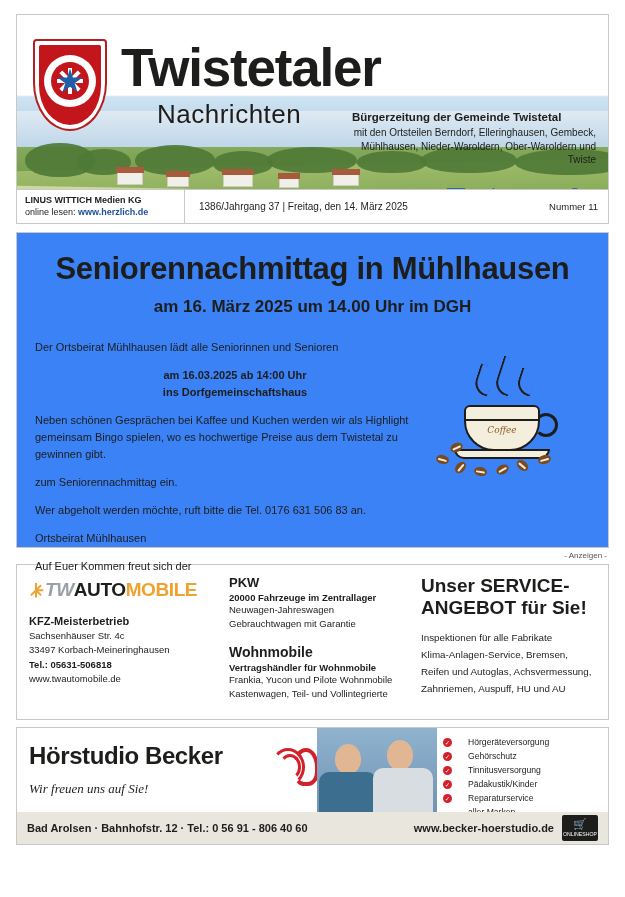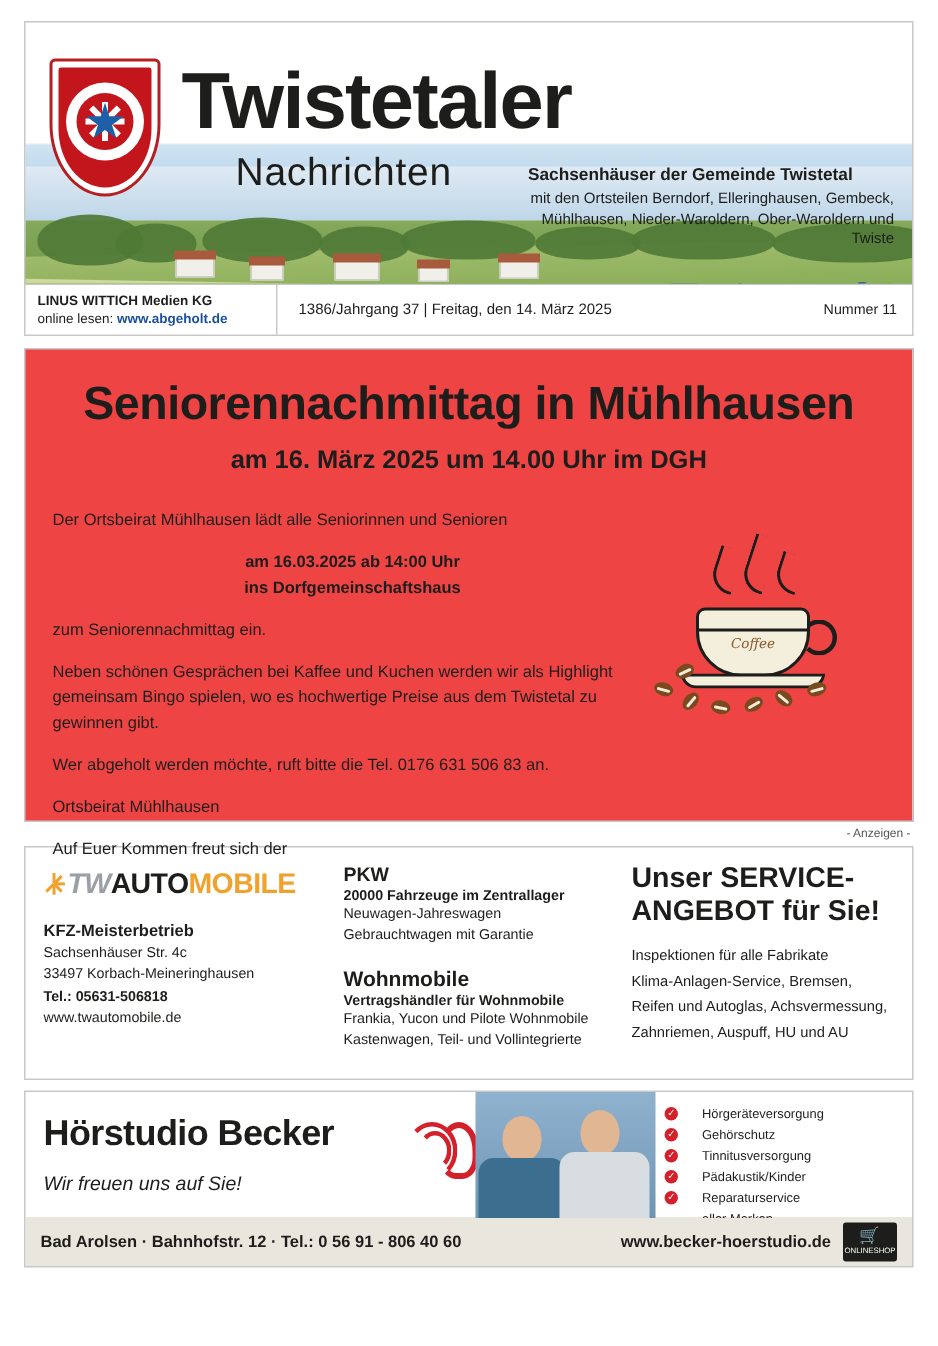--- a/index.html
+++ b/index.html
@@ -167,21 +167,21 @@
   }
   .ib-right {
     width: 92px; display: flex; align-items: center; justify-content: flex-end;
     padding-right: 10px; font-size: 9.5px; color: #1d1d1b;
   }
 
   
   .article {
     margin-top: 8px;
     border: 1px solid #c8c8c8;
-    background: #ef4444;
+    background: #3b82f6;
     padding: 14px 18px 16px 18px;
     position: relative;
     height: 316px;
   }
   .art-h1 {
     text-align: center;
     font-size: 31px;
     font-weight: bold;
     color: #1d1d1b;
     letter-spacing: -0.3px;
@@ -318,21 +318,21 @@
     overflow: hidden;
   }
   .ad2-left { position: absolute; left: 12px; top: 14px; width: 240px; }
   .hb-title {
     font-size: 24px; font-weight: bold; color: #1d1d1b; letter-spacing: -0.4px;
   }
   .hb-sub {
     font-size: 10px; font-weight: bold; color: #1d1d1b; letter-spacing: 1.6px; margin-top: 3px;
   }
   .hb-italic {
-    font-family: Liberation Sans, sans-serif; font-style: italic; font-size: 13px; color: #1d1d1b; margin-top: 11px;
+    font-family: Liberation Serif, serif; font-style: italic; font-size: 13px; color: #1d1d1b; margin-top: 11px;
   }
   .ear {
     position: absolute; left: 258px; top: 16px; width: 48px; height: 48px;
   }
   .ear-c { position: absolute; border: 3px solid #d4202a; border-radius: 50%; border-left-color: transparent; border-bottom-color: transparent; }
   .ear-shape {
     position: absolute; left: 18px; top: 4px; width: 26px; height: 38px;
     border: 4px solid #d4202a; border-radius: 60% 60% 50% 50% / 55% 60% 45% 45%;
     border-left-color: transparent;
   }
@@ -404,52 +404,52 @@
       <div class="crest-spoke" style="transform: rotate(45deg);"></div>
       <div class="crest-spoke" style="transform: rotate(90deg);"></div>
       <div class="crest-spoke" style="transform: rotate(135deg);"></div>
       <div class="crest-star"></div>
     </div>
 
     <div class="mh-title">Twistetaler</div>
     <div class="mh-sub">Nachrichten</div>
 
     <div class="mh-right">
-      <div class="r1">Sachsenhäuser der Gemeinde Twistetal</div>
+      <div class="r1">Bürgerzeitung der Gemeinde Twistetal</div>
       <div class="r2">mit den Ortsteilen Berndorf, Elleringhausen, Gembeck, Mühlhausen, Nieder-Waroldern, Ober-Waroldern und Twiste</div>
     </div>
 
     <div class="logo-swoosh"></div>
     <div class="logo-twistetal">
       <div class="lt-main">Twistetal</div>
       <div class="lt-sub">ländlich · herzlich · lebenswert</div>
     </div>
   </div>
 
   <div class="infobar">
     <div class="ib-left">
       <div class="bold">LINUS WITTICH Medien KG</div>
       <div>
         <span>online lesen:</span>
-        <span class="blue">www.abgeholt.de</span>
+        <span class="blue">www.herzlich.de</span>
       </div>
     </div>
     <div class="ib-mid">1386/Jahrgang 37 | Freitag, den 14. März 2025</div>
     <div class="ib-right">Nummer 11</div>
   </div>
 
   <div class="article">
     <div class="art-h1">Seniorennachmittag in Mühlhausen</div>
     <div class="art-h2">am 16. März 2025 um 14.00 Uhr im DGH</div>
 
     <p class="art-p">Der Ortsbeirat Mühlhausen lädt alle Seniorinnen und Senioren</p>
     <p class="art-center" style="margin-bottom:0;">am 16.03.2025 ab 14:00 Uhr</p>
     <p class="art-center">ins Dorfgemeinschaftshaus</p>
+    <p class="art-p">Neben schönen Gesprächen bei Kaffee und Kuchen werden wir als Highlight gemeinsam Bingo spielen, wo es hochwertige Preise aus dem Twistetal zu gewinnen gibt.</p>
     <p class="art-p">zum Seniorennachmittag ein.</p>
-    <p class="art-p">Neben schönen Gesprächen bei Kaffee und Kuchen werden wir als Highlight gemeinsam Bingo spielen, wo es hochwertige Preise aus dem Twistetal zu gewinnen gibt.</p>
     <p class="art-p">Wer abgeholt werden möchte, ruft bitte die Tel. 0176 631 506 83 an.</p>
     <p class="art-p">Ortsbeirat Mühlhausen</p>
     <p class="art-p">Auf Euer Kommen freut sich der</p>
 
     <div class="coffee">
       <div class="steam" style="left:26px; top:14px;"></div>
       <div class="steam" style="left:48px; top:6px; height:38px;"></div>
       <div class="steam" style="left:68px; top:18px; height:26px;"></div>
       <div class="handle"></div>
       <div class="cup">

